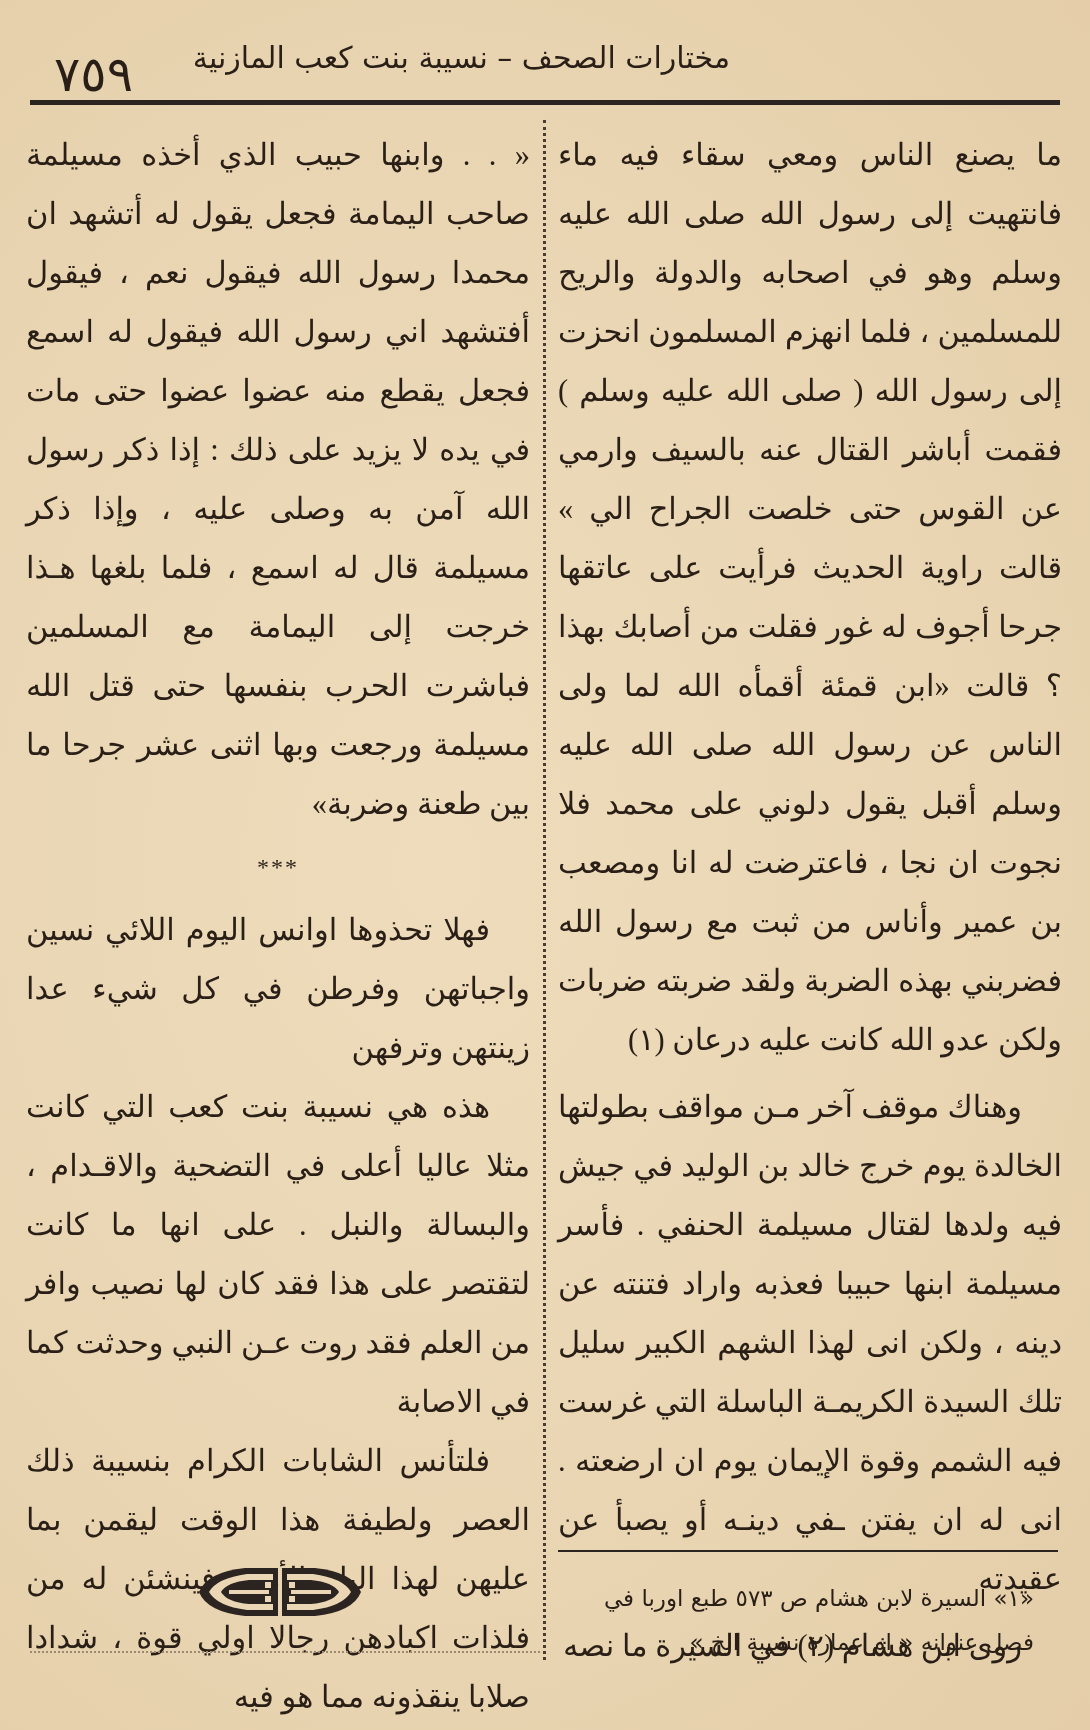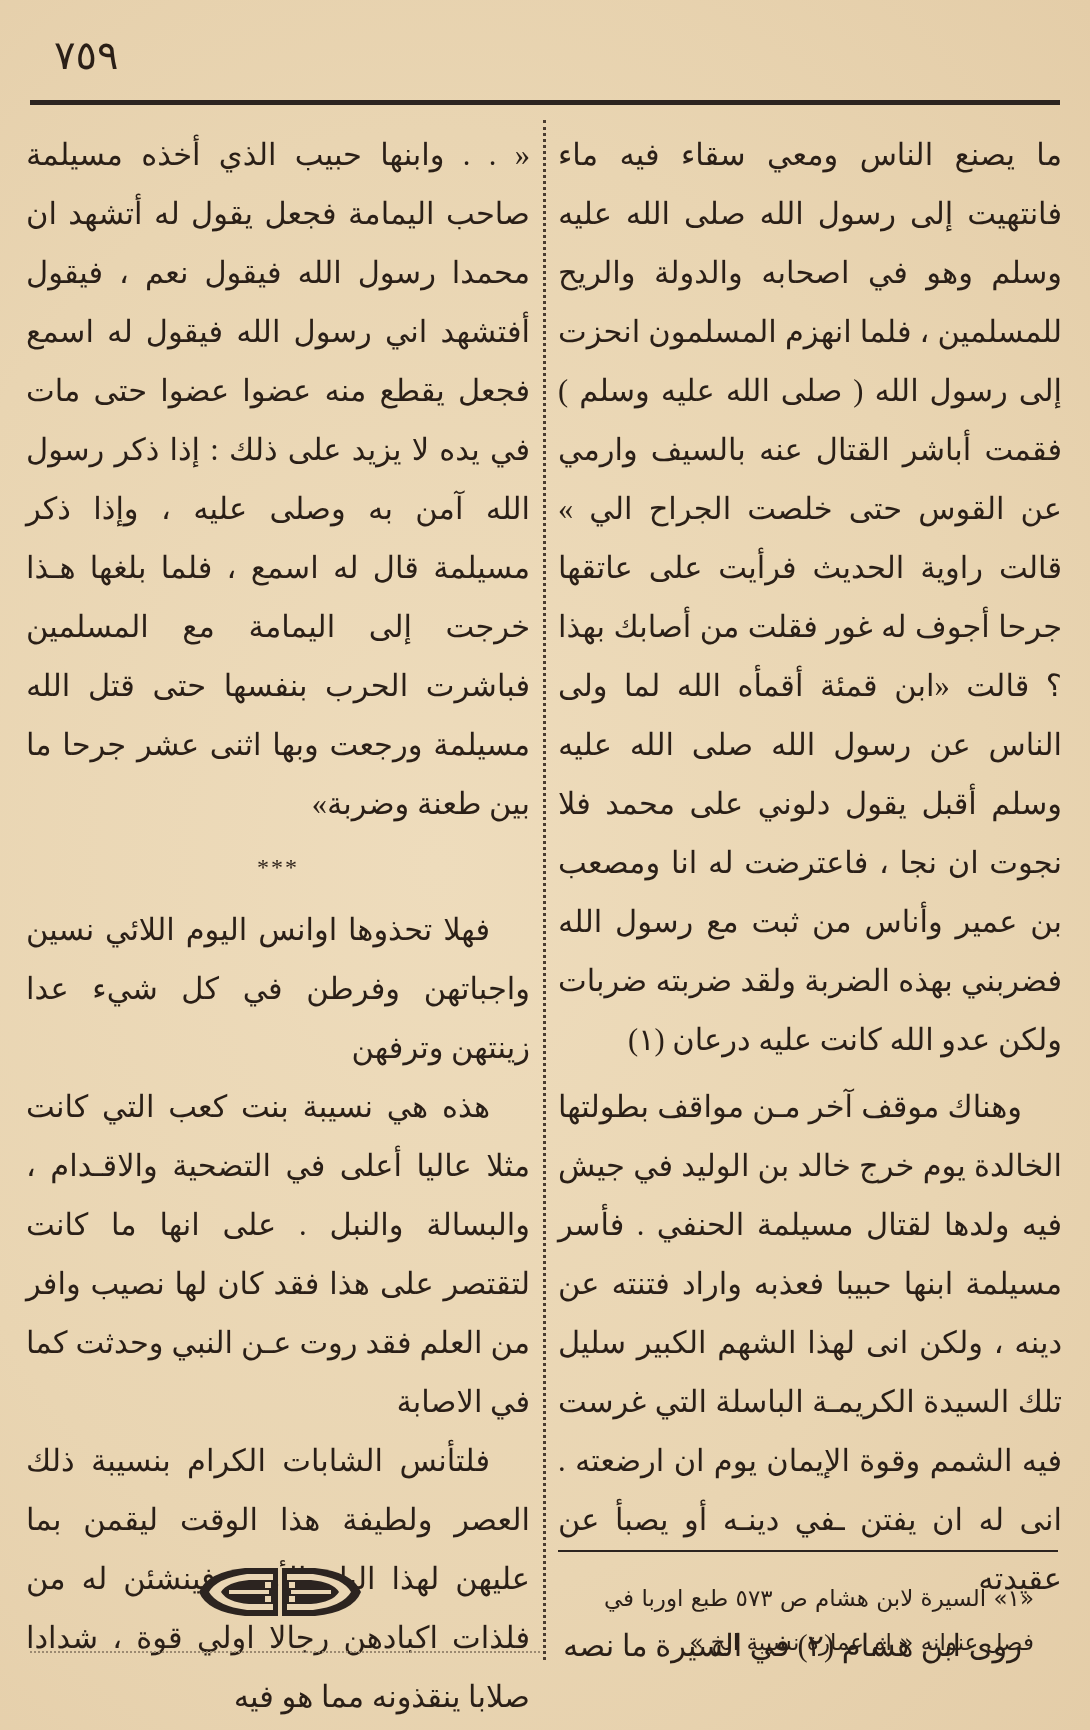--- a/index.html
+++ b/index.html
@@ -17,22 +17,22 @@
   .header {
     position: absolute; top: 28px; left: 40px; right: 40px; height: 60px;
     direction: rtl;
   }
   .header-title {
     position: absolute; right: 320px; top: 12px;
     font-size: 30px; color: #2a1f17; white-space: nowrap;
     font-family: "DejaVu Sans", sans-serif;
   }
   .page-number {
-    position: absolute; left: 14px; top: 4px;
-    font-size: 40px; color: #2a1f17; direction: rtl;
+    position: absolute; left: 14px; top: 18px;
+    font-size: 49px; color: #2a1f17; direction: rtl;
     font-family: "DejaVu Serif", serif;
   }
   .header-rule {
     position: absolute; top: 100px; left: 30px; right: 30px;
     height: 5px; background: #2c2420;
   }
   .col {
     position: absolute; direction: rtl; text-align: justify;
     text-align-last: right;
     font-size: 30.5px; line-height: 59px;
@@ -70,20 +70,21 @@
     position: absolute; left: 30px; top: 1651px; width: 510px; height: 0;
     border-top: 2px dotted #9c8a72;
   }
 </style>
 </head>
 <body>
 
 <div class="page">
 
   <div class="header">
+    <span class="header-title">مختارات الصحف – نسيبة بنت كعب المازنية</span>
     <span class="page-number">٧٥٩</span>
   </div>
   <div class="header-rule"></div>
 
   <div class="col col-right">
     <p>ما يصنع الناس ومعي سقاء فيه ماء فانتهيت إلى رسول الله صلى الله عليه وسلم وهو في اصحابه والدولة والريح للمسلمين ، فلما انهزم المسلمون انحزت إلى رسول الله ( صلى الله عليه وسلم ) فقمت أباشر القتال عنه بالسيف وارمي عن القوس حتى خلصت الجراح الي » قالت راوية الحديث فرأيت على عاتقها جرحا أجوف له غور فقلت من أصابك بهذا ؟ قالت «ابن قمئة أقمأه الله لما ولى الناس عن رسول الله صلى الله عليه وسلم أقبل يقول دلوني على محمد فلا نجوت ان نجا ، فاعترضت له انا ومصعب بن عمير وأناس من ثبت مع رسول الله فضربني بهذه الضربة ولقد ضربته ضربات ولكن عدو الله كانت عليه درعان (١)</p>
     <p class="indent gap">وهناك موقف آخر مـن مواقف بطولتها الخالدة يوم خرج خالد بن الوليد في جيش فيه ولدها لقتال مسيلمة الحنفي . فأسر مسيلمة ابنها حبيبا فعذبه واراد فتنته عن دينه ، ولكن انى لهذا الشهم الكبير سليل تلك السيدة الكريمـة الباسلة التي غرست فيه الشمم وقوة الإيمان يوم ان ارضعته . انى له ان يفتن ـفي دينـه أو يصبأ عن عقيدته</p>
     <p class="indent gap">روى ابن هشام (٢) في السيرة ما نصه</p>
   </div>
 

